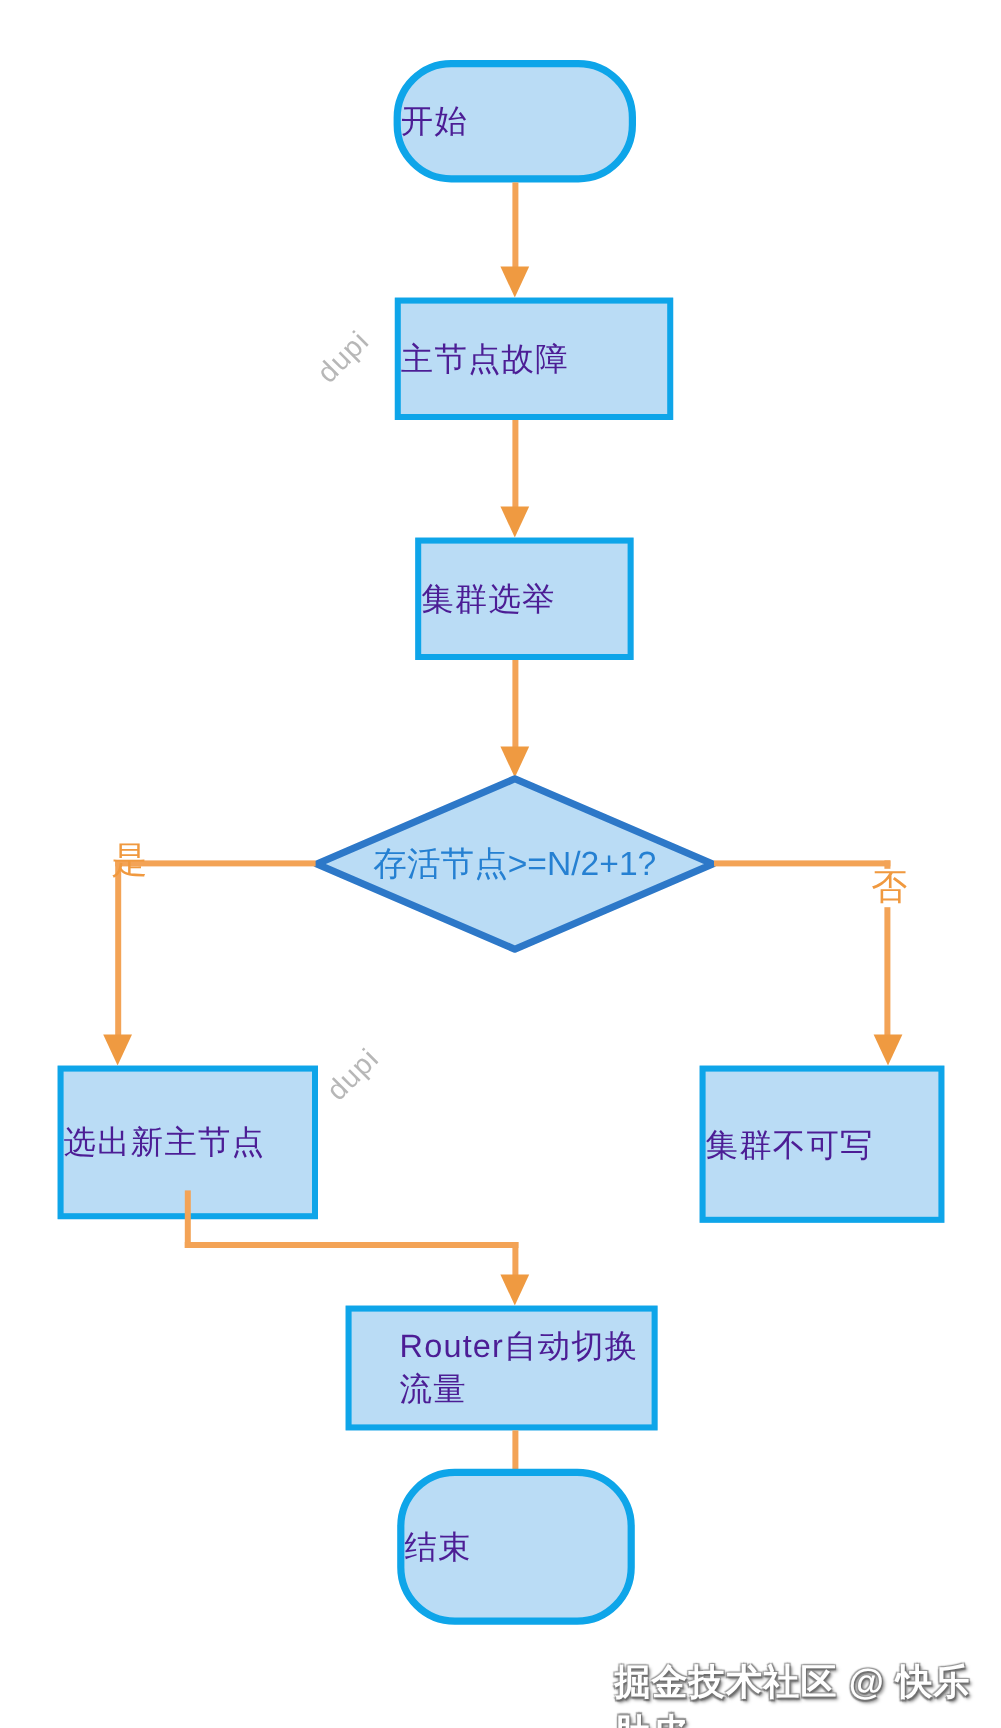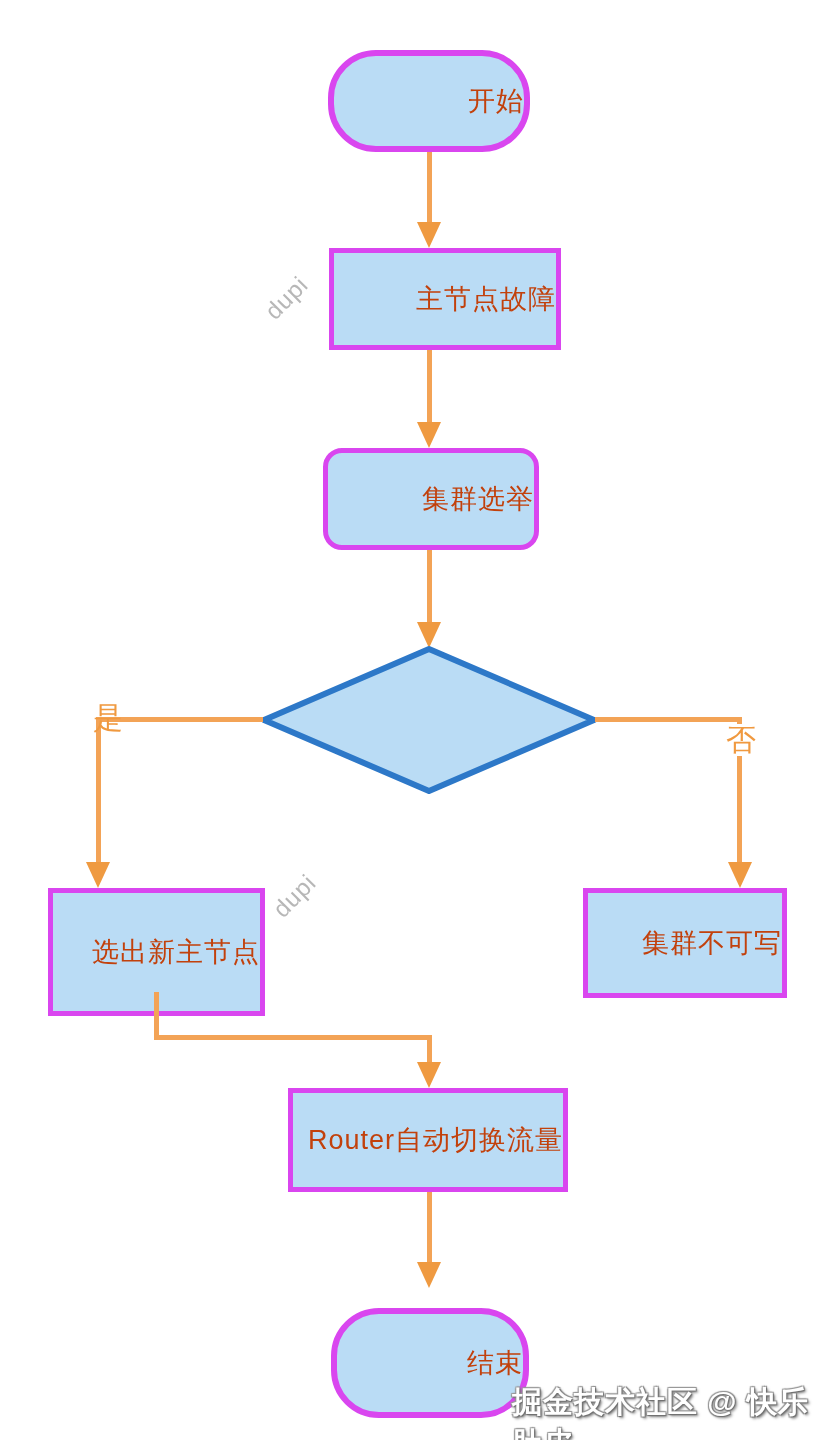--- a/index.html
+++ b/index.html
@@ -8,23 +8,23 @@
     width:834px;height:1440px;
     background:#ffffff;
     overflow:hidden;
     font-family:"Liberation Sans","DejaVu Sans",sans-serif;
   }
   
   .node{
     position:absolute;
     box-sizing:border-box;
     background:#badcf5;
-    border:5px solid #d946ef;
-    display:flex;align-items:center;justify-content:flex-end;
-    color:#c2410c;
+    border:5px solid #0ea5e9;
+    display:flex;align-items:center;justify-content:flex-start;
+    color:#4c1d95;
     font-size:27px;
     letter-spacing:1px;
   }
   .stadium{border-radius:48px;border-width:6px;}
   .diamond-wrap{
     position:absolute;
     display:flex;align-items:center;justify-content:center;
   }
   .diamond-wrap svg{position:absolute;left:0;top:0;}
   .diamond-label{
@@ -85,62 +85,63 @@
   <div class="vline" style="left:427px;top:152px;height:72px;"></div>
   <div class="head-down" style="left:417px;top:222px;"></div>
 
   <div class="node" style="left:329px;top:248px;width:232px;height:102px;">
     <span>主节点故障</span>
   </div>
 
   <div class="vline" style="left:427px;top:350px;height:74px;"></div>
   <div class="head-down" style="left:417px;top:422px;"></div>
 
-  <div class="node" style="left:323px;top:448px;width:216px;height:102px;border-radius:19px;">
+  <div class="node" style="left:346px;top:448px;width:182px;height:102px;">
     <span>集群选举</span>
   </div>
 
   <div class="vline" style="left:427px;top:550px;height:74px;"></div>
   <div class="head-down" style="left:417px;top:622px;"></div>
 
   <div class="diamond-wrap" style="left:259px;top:644px;width:340px;height:152px;">
     <svg width="340" height="152" viewBox="0 0 340 152">
       <polygon points="170,5 335,76 170,147 5,76" fill="#badcf5" stroke="#2d78c8" stroke-width="6" stroke-linejoin="round"></polygon>
     </svg>
+    <span class="diamond-label">存活节点&gt;=N/2+1?</span>
   </div>
 
   <div class="hline" style="left:96px;top:717px;width:167px;"></div>
   <div class="vline" style="left:96px;top:717px;height:147px;"></div>
   <div class="head-down" style="left:86px;top:862px;"></div>
   <span class="edge-label" style="left:93px;top:703px;">是</span>
 
   <div class="hline" style="left:595px;top:717px;width:147px;"></div>
   <div class="vline" style="left:737px;top:717px;height:147px;"></div>
   <div class="head-down" style="left:728px;top:862px;"></div>
   <span class="edge-label on-line" style="left:724px;top:724px;">否</span>
 
   <div class="node" style="left:48px;top:888px;width:217px;height:128px;">
     <span>选出新主节点</span>
   </div>
 
-  <div class="node" style="left:583px;top:888px;width:204px;height:110px;">
+  <div class="node" style="left:583px;top:888px;width:204px;height:131px;">
     <span>集群不可写</span>
   </div>
 
   <div class="vline" style="left:154px;top:992px;height:48px;"></div>
   <div class="hline" style="left:154px;top:1035px;width:278px;"></div>
   <div class="vline" style="left:427px;top:1035px;height:29px;"></div>
   <div class="head-down" style="left:417px;top:1062px;"></div>
 
-  <div class="node" style="left:288px;top:1088px;width:280px;height:104px;">
+  <div class="node" style="left:288px;top:1088px;width:260px;height:104px;padding-left:40px;">
     <span>Router自动切换流量</span>
   </div>
 
   <div class="vline" style="left:427px;top:1192px;height:72px;"></div>
   <div class="head-down" style="left:417px;top:1262px;"></div>
 
-  <div class="node stadium" style="left:331px;top:1308px;width:198px;height:110px;font-family:Liberation Mono, monospace;">
+  <div class="node stadium" style="left:331px;top:1224px;width:198px;height:130px;font-family:Liberation Mono, monospace;">
     <span>结束</span>
   </div>
 
   <span class="credit" style="left:512px;top:1382px;">掘金技术社区 @ 快乐肚皮</span>
 
 </div>
 
 </body></html>

